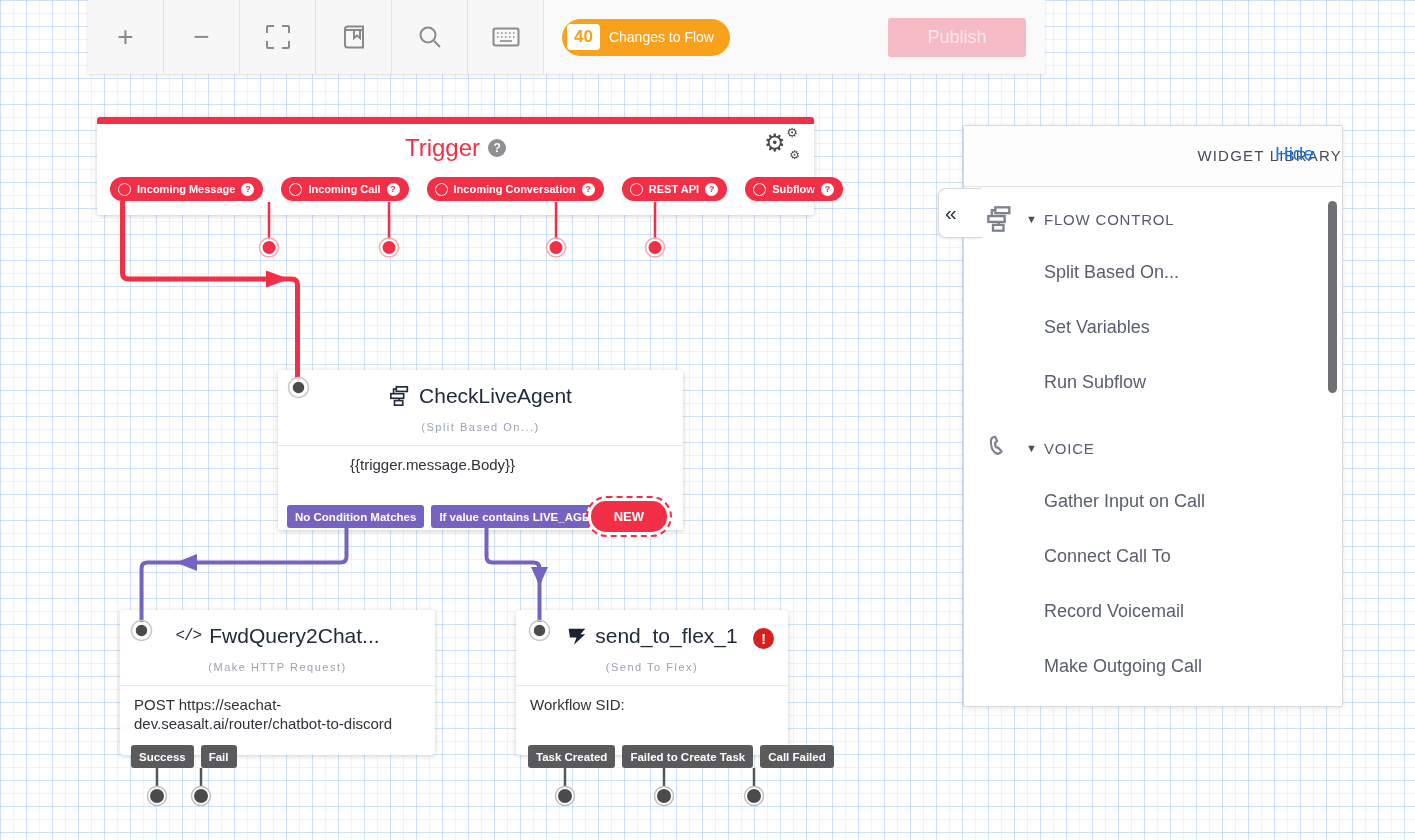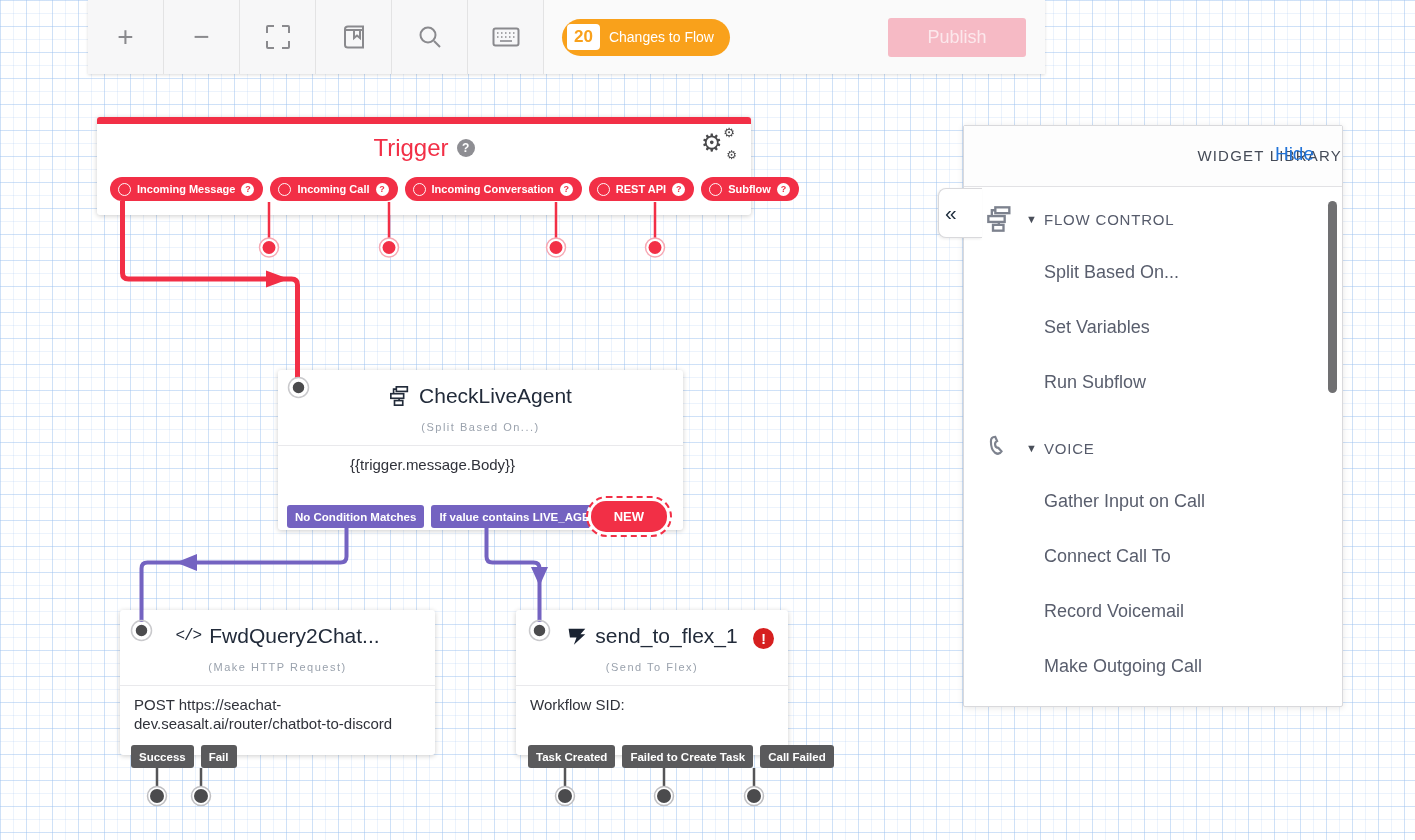--- a/index.html
+++ b/index.html
@@ -26,31 +26,31 @@
     display:flex;align-items:center;padding:0 16px 0 5px;cursor:pointer;}
   .count-box{background:#fff;color:#F9A11B;font-weight:bold;font-size:17px;border-radius:4px;
     padding:3px 7px;margin-right:9px;}
   .changes-label{color:#fff;font-size:14px;}
   .publish-btn{margin-left:auto;margin-right:19px;width:138px;height:39px;background:#F6BAC5;
     color:#fce8ec;font-size:18px;border:none;border-radius:3px;cursor:default;}
   
   .card{position:absolute;background:#fff;border-radius:3px;z-index:2;
     box-shadow:0 1px 5px rgba(0,0,0,.20);}
   
-  .trigger-card{left:97px;top:117px;width:654px;height:98px;}
+  .trigger-card{left:97px;top:117px;width:717px;height:98px;}
   .red-bar{height:7px;background:#F22F46;border-radius:3px 3px 0 0;}
   .trigger-title-row{display:flex;align-items:center;justify-content:center;gap:8px;margin-top:10px;}
   .trigger-title{color:#F22F46;font-size:24px;}
   .help-badge{width:18px;height:18px;border-radius:50%;background:#8e8e93;color:#fff;
     font-size:12px;font-weight:bold;display:inline-flex;align-items:center;justify-content:center;}
   .gears{position:absolute;right:14px;top:12px;color:#4a4a4c;width:36px;height:30px;cursor:pointer;}
   .gear-big{position:absolute;left:0;top:2px;font-size:24px;line-height:1;}
   .gear-s1{position:absolute;right:2px;top:-3px;font-size:13px;line-height:1;}
   .gear-s2{position:absolute;right:0px;bottom:-2px;font-size:12px;line-height:1;}
-  .tpill-row{position:absolute;left:13px;bottom:14px;display:flex;gap:7px;}
+  .tpill-row{position:absolute;left:13px;bottom:14px;display:flex;gap:18px;}
   .tpill{height:24px;background:#F22F46;border-radius:12px;display:flex;align-items:center;
     gap:6px;padding:0 9px 0 8px;cursor:pointer;}
   .tpill-ring{width:11px;height:11px;border:1.5px solid rgba(255,255,255,.95);border-radius:50%;}
   .tpill-label{color:#fff;font-size:11px;font-weight:bold;white-space:nowrap;}
   .tpill-q{width:13px;height:13px;background:#fff;color:#F22F46;border-radius:50%;font-size:9px;
     font-weight:bold;display:flex;align-items:center;justify-content:center;}
   
   .wtitle-row{display:flex;align-items:center;justify-content:center;gap:8px;margin-top:14px;}
   .wtitle{color:#222b3a;font-size:21px;font-weight:500;}
   .wsub{text-align:center;color:#9aa2ad;font-size:11px;letter-spacing:1.5px;margin-top:13px;}
@@ -189,21 +189,21 @@
           <line x1="9" y1="10" x2="10.5" y2="10"></line>
           <line x1="13" y1="10" x2="14.5" y2="10"></line>
           <line x1="17" y1="10" x2="18.5" y2="10"></line>
           <line x1="21" y1="10" x2="22.5" y2="10"></line>
         <line x1="8" y1="14" x2="20" y2="14"></line>
       </g>
     </svg>
   </div>
   <div class="tb-right">
     <div class="changes-pill">
-      <span class="count-box">20</span>
+      <span class="count-box">40</span>
       <span class="changes-label">Changes to Flow</span>
     </div>
     <button class="publish-btn">Publish</button>
   </div>
 </div>
 
 <div class="card trigger-card">
   <div class="red-bar"></div>
   <div class="trigger-title-row">
     <span class="trigger-title">Trigger</span>

